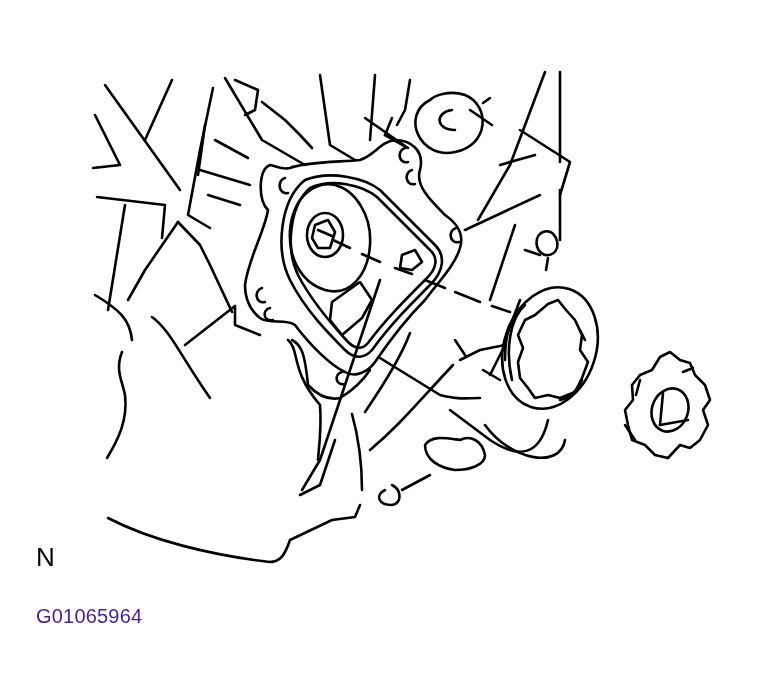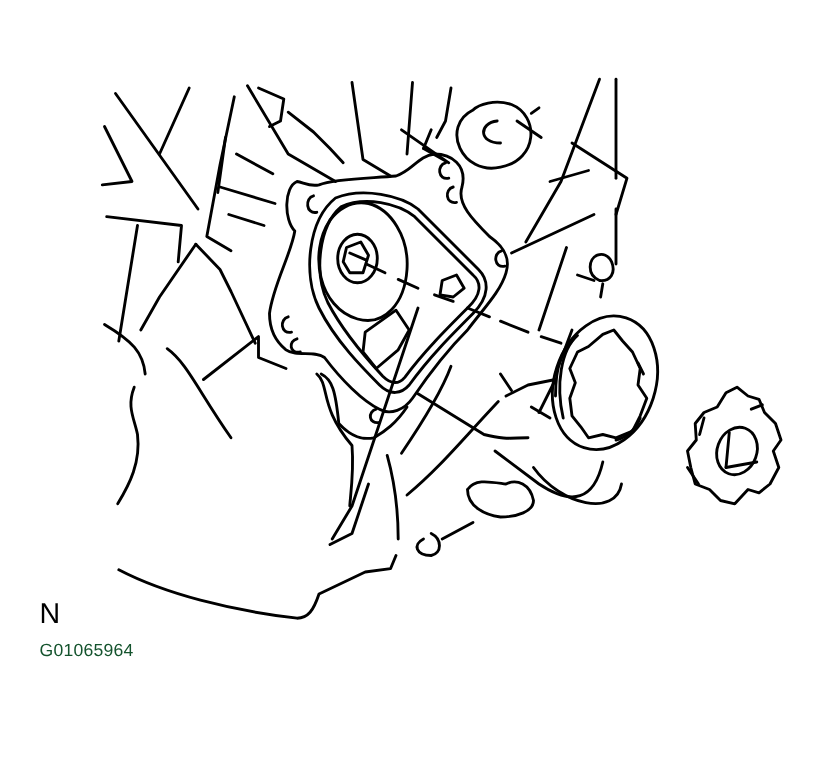--- a/index.html
+++ b/index.html
@@ -2,21 +2,21 @@
 <html><head>
 <meta charset="utf-8">
 <style>
   html, body { margin:0; padding:0; background:#ffffff; }
   body { width:758px; height:691px; position:relative; overflow:hidden; font-family:"Liberation Sans", sans-serif; }
   #drawing { position:absolute; left:0; top:0; width:758px; height:691px; }
   #drawing path, #drawing ellipse, #drawing circle, #drawing line, #drawing polyline, #drawing polygon {
     fill:none; stroke:#000; stroke-width:2.6; stroke-linecap:round; stroke-linejoin:round;
   }
   .label-n { position:absolute; left:36px; top:544px; font-size:26px; color:#000; line-height:1; }
-  .label-code { position:absolute; left:36px; top:584px; font-size:16px; color:#14532d; line-height:1; letter-spacing:0.2px; }
+  .label-code { position:absolute; left:36px; top:606px; font-size:20px; color:#4c1d95; line-height:1; letter-spacing:0.2px; }
 </style>
 </head>
 <body>
 
 <svg id="drawing" viewBox="0 0 758 691" xmlns="http://www.w3.org/2000/svg">
 
   <g>
     <path d="M105 85 L180 190"></path>
     <path d="M95 115 L120 165 L93 168"></path>
     <path d="M172 80 L145 140"></path>

